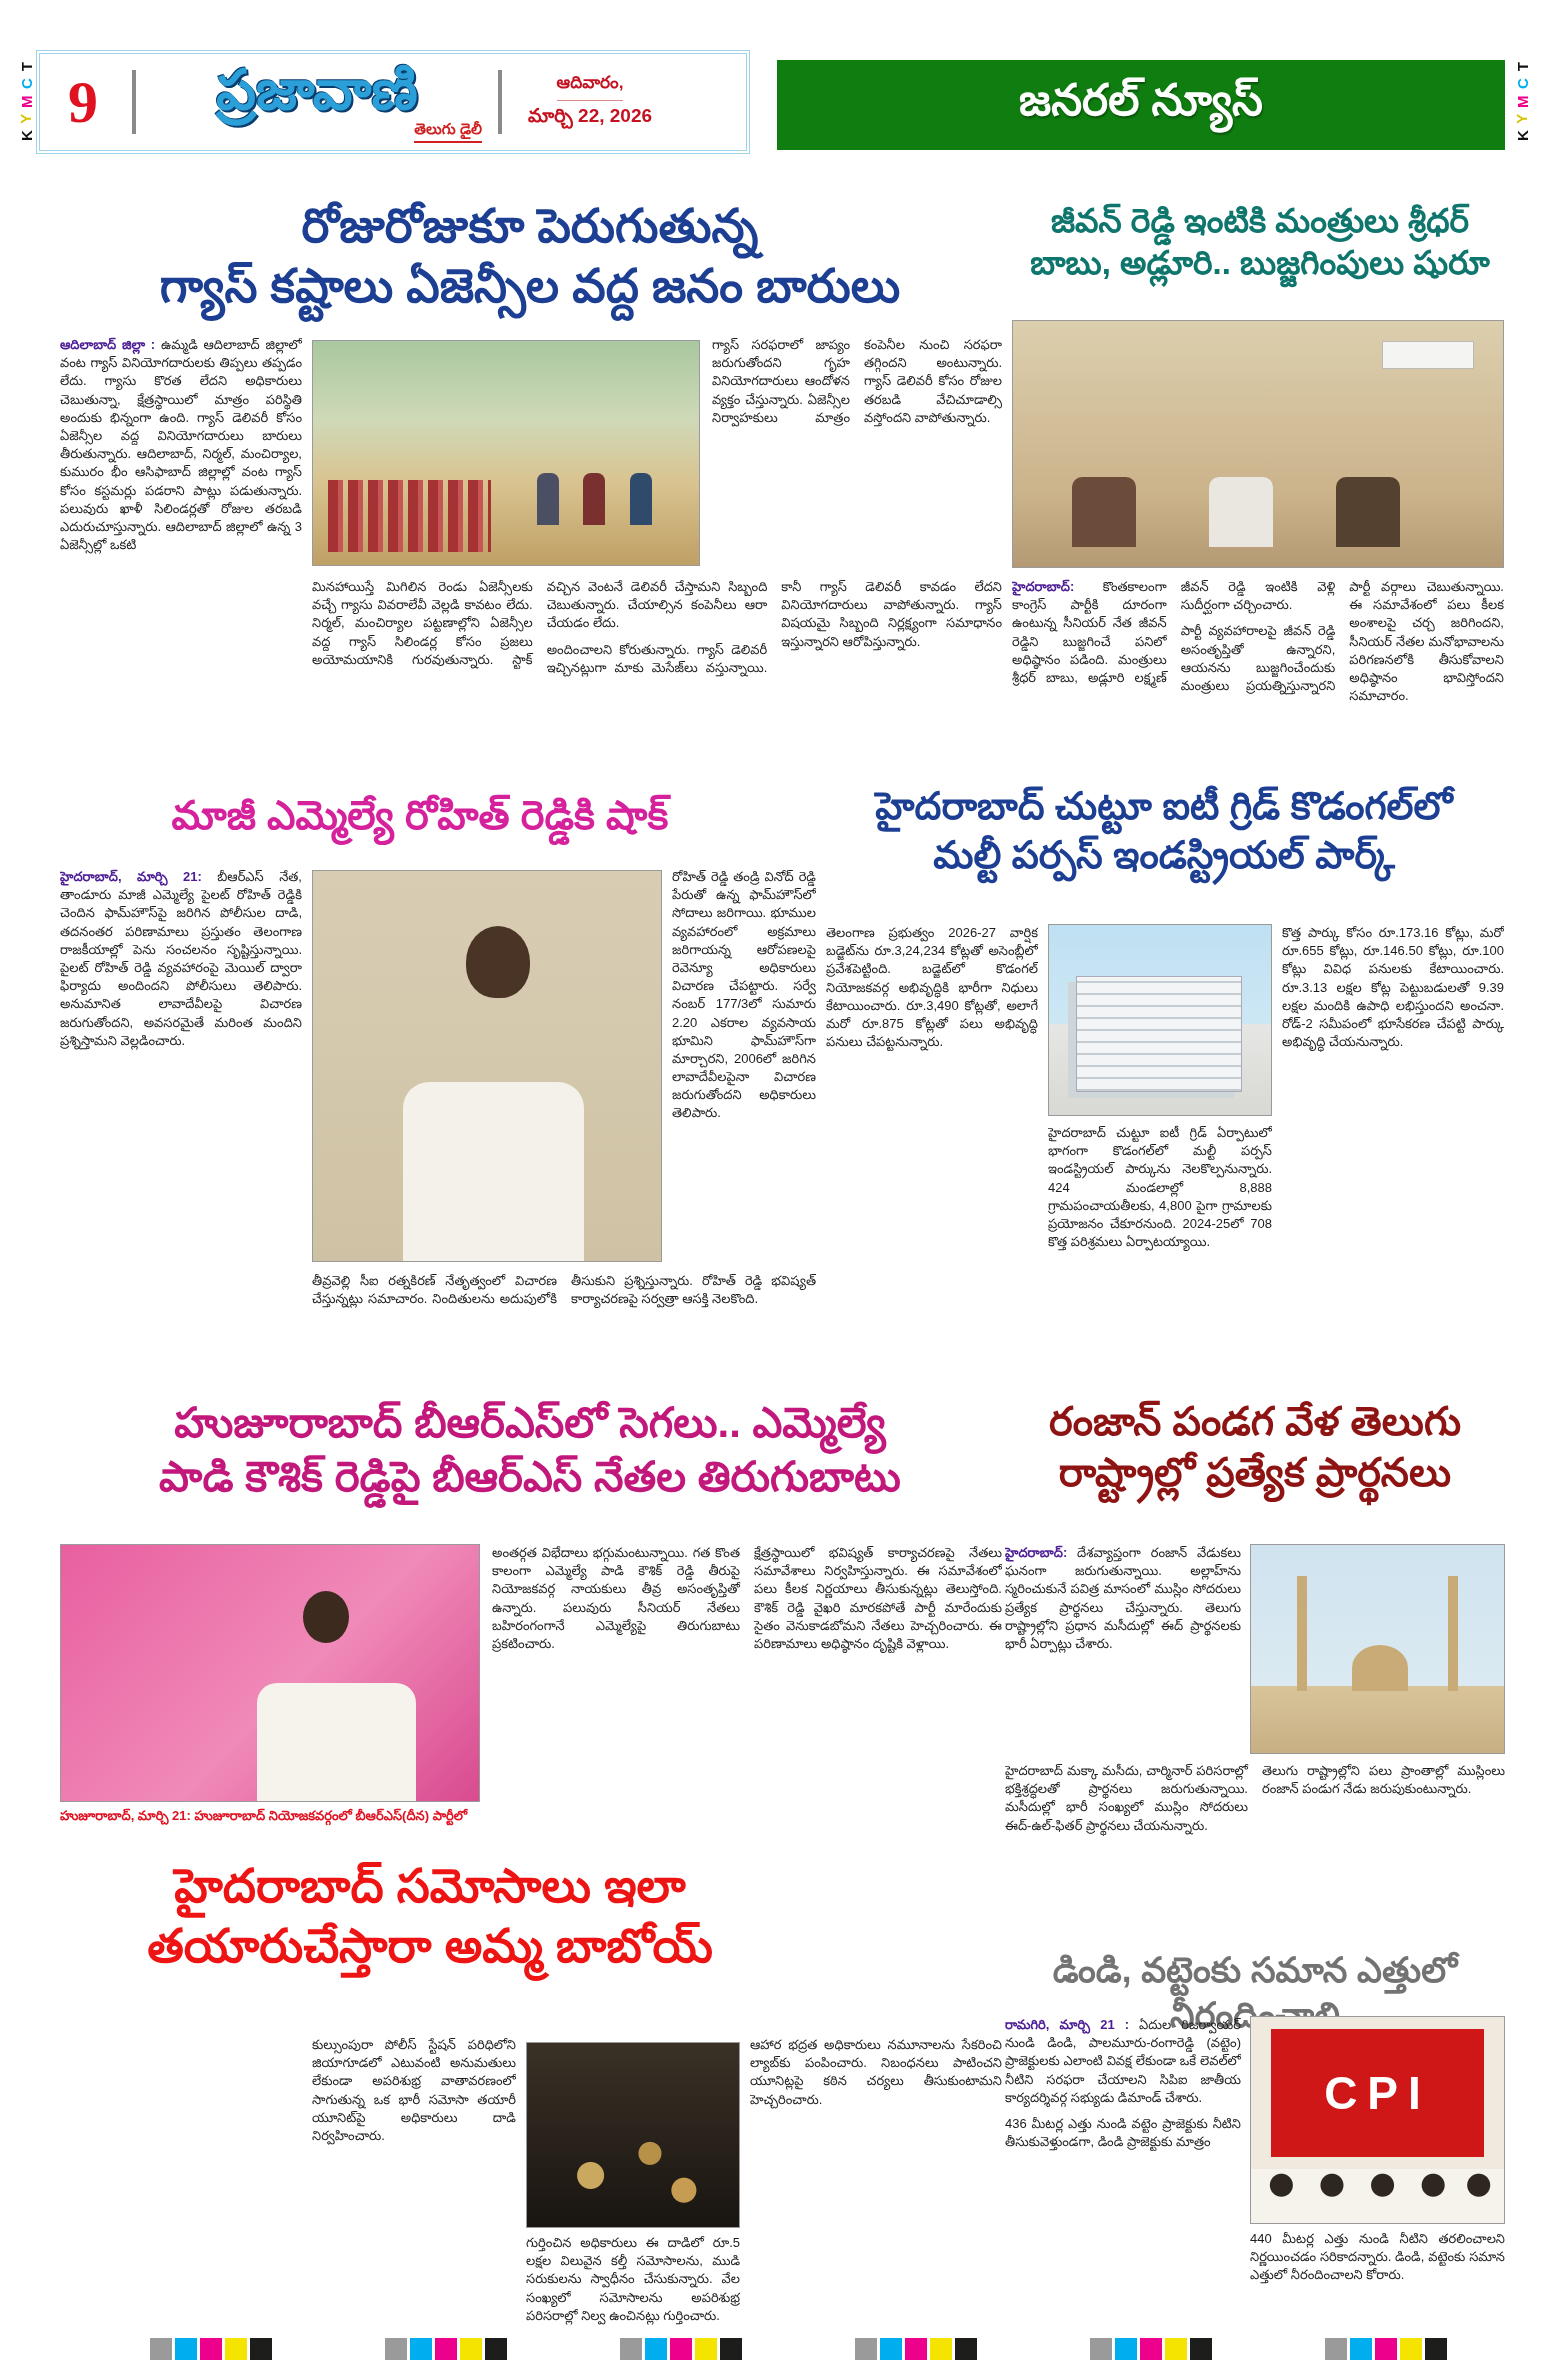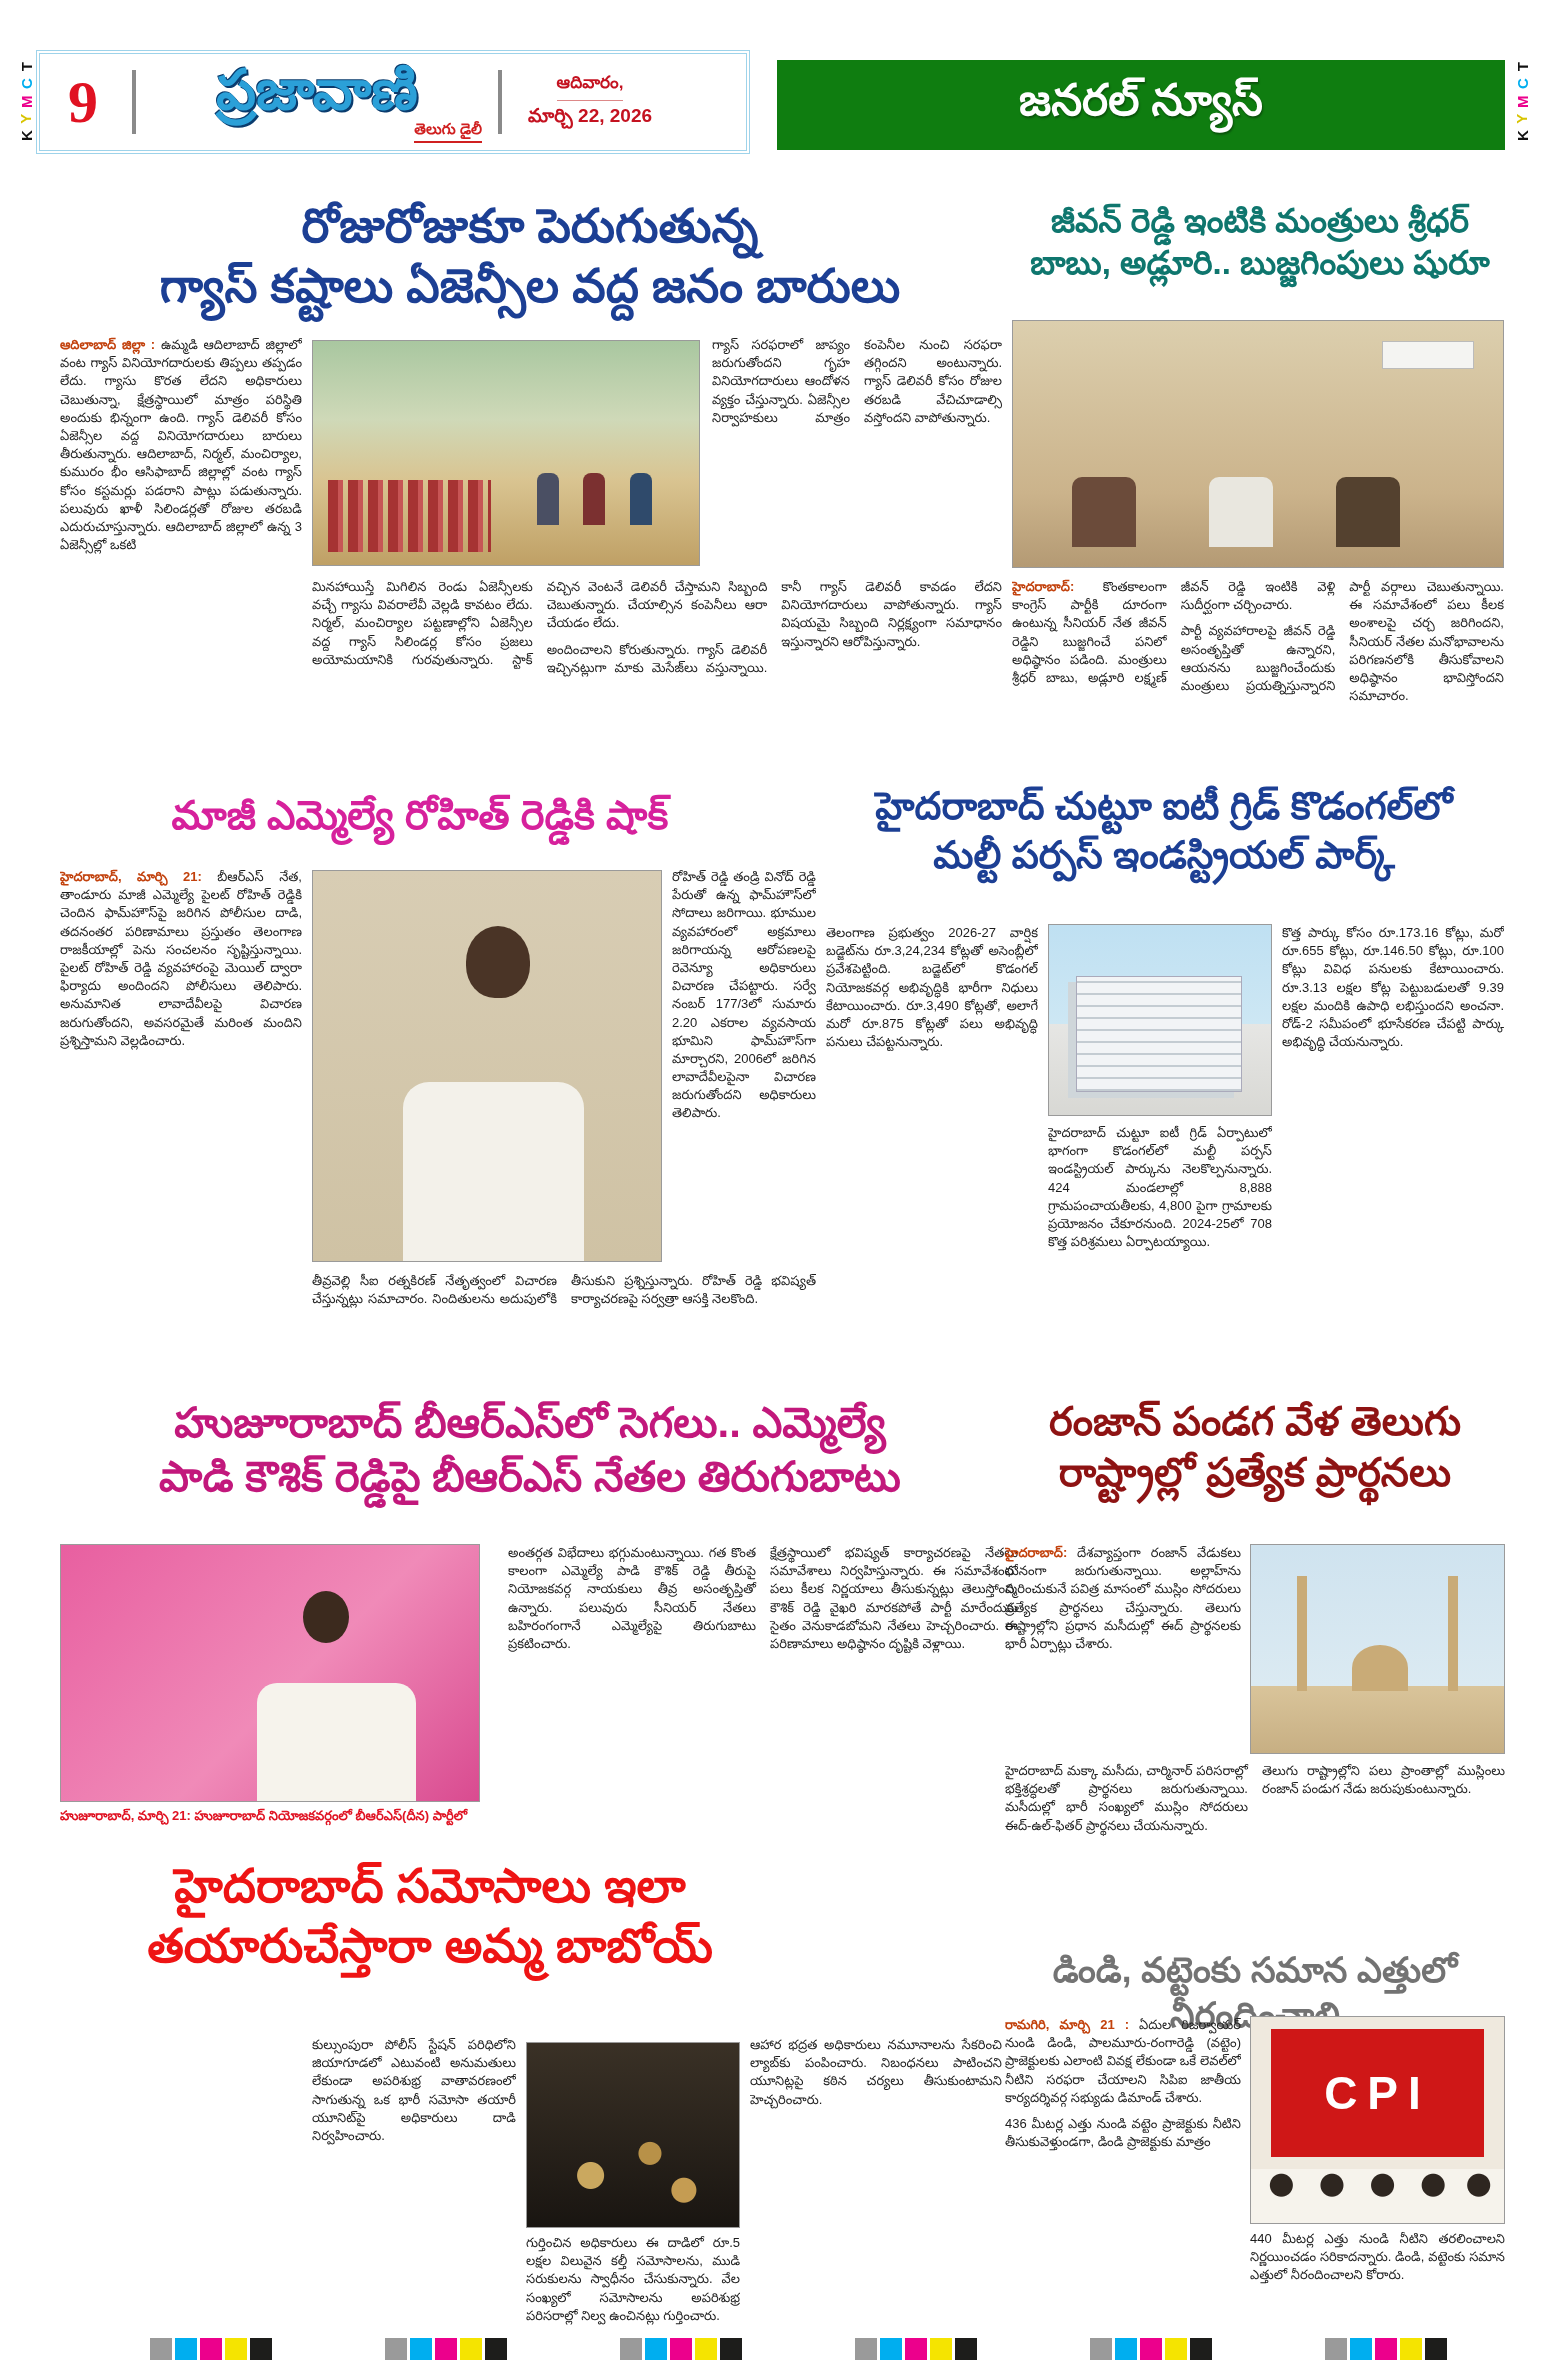--- a/index.html
+++ b/index.html
@@ -35,21 +35,21 @@
   .hl{position:absolute;text-align:center;font-weight:800;line-height:1.28;}
   .hl-blue{color:#1c3f94}.hl-purple{color:#0f766e}.hl-pink{color:#d6219c}
   .hl-magenta{color:#c2187c}.hl-maroon{color:#8e1313}.hl-red{color:#ee1414}.hl-navy{color:#737373}
 
   
   .col{position:absolute;font-size:13px;line-height:1.4;text-align:justify;color:#1c1c1c;
        overflow:hidden;}
   .cols2{column-count:2;column-gap:14px;}
   .cols3{column-count:3;column-gap:14px;}
   .col p{margin:0 0 8px 0;}
-  .dl{font-weight:bold;color:#c2410c;}
+  .dl{font-weight:bold;color:#4c1d95;}
   .caption{position:absolute;font-size:13px;font-weight:bold;color:#e01222;overflow:hidden;white-space:nowrap;}
 
   
   .photo{position:absolute;border:1px solid #9a9a9a;box-sizing:border-box;overflow:hidden;}
   .ph-gas{background:linear-gradient(180deg,#a9c7a0 0%,#cfd9b8 35%,#d9c491 62%,#bfa065 100%);}
   .ph-gas .cylinders{position:absolute;left:4%;bottom:6%;width:42%;height:32%;
       background:repeating-linear-gradient(90deg,#a63333 0 10px,#c75555 10px 15px,rgba(0,0,0,0) 15px 20px);}
   .ph-gas .person{position:absolute;width:22px;height:52px;background:#4a4f63;border-radius:8px 8px 0 0;bottom:18%;}
   .ph-jeevan{background:linear-gradient(180deg,#dccfae 0%,#cbb38b 70%,#b49a74 100%);}
   .ph-jeevan .ac{position:absolute;right:6%;top:8%;width:90px;height:26px;background:#f4f4f2;border:1px solid #bbb;}
@@ -204,21 +204,21 @@
 
   <div class="hl hl-magenta" style="left:60px;top:1396px;width:940px;font-size:42px;">
     <div>హుజూరాబాద్ బీఆర్ఎస్‌లో సెగలు.. ఎమ్మెల్యే</div>
     <div>పాడి కౌశిక్ రెడ్డిపై బీఆర్ఎస్ నేతల తిరుగుబాటు</div>
   </div>
   <div class="photo ph-brs" style="left:60px;top:1544px;width:420px;height:258px;">
     <div class="head"></div>
     <div class="shirt"></div>
   </div>
   <div class="caption" style="left:60px;top:1808px;width:720px;">హుజూరాబాద్, మార్చి 21: హుజూరాబాద్ నియోజకవర్గంలో బీఆర్ఎస్(దీన) పార్టీలో</div>
-  <div class="col cols2" style="left:492px;top:1544px;width:510px;height:258px;margin-left:16px;">
+  <div class="col cols2" style="left:492px;top:1544px;width:510px;height:258px;">
     <p>అంతర్గత విభేదాలు భగ్గుమంటున్నాయి. గత కొంత కాలంగా ఎమ్మెల్యే పాడి కౌశిక్ రెడ్డి తీరుపై నియోజకవర్గ నాయకులు తీవ్ర అసంతృప్తితో ఉన్నారు. పలువురు సీనియర్ నేతలు బహిరంగంగానే ఎమ్మెల్యేపై తిరుగుబాటు ప్రకటించారు.</p>
     <p>క్షేత్రస్థాయిలో భవిష్యత్ కార్యాచరణపై నేతలు సమావేశాలు నిర్వహిస్తున్నారు. ఈ సమావేశంలో పలు కీలక నిర్ణయాలు తీసుకున్నట్లు తెలుస్తోంది. కౌశిక్ రెడ్డి వైఖరి మారకపోతే పార్టీ మారేందుకు సైతం వెనుకాడబోమని నేతలు హెచ్చరించారు. ఈ పరిణామాలు అధిష్ఠానం దృష్టికి వెళ్లాయి.</p>
   </div>
 
   <div class="hl hl-maroon" style="left:1005px;top:1396px;width:500px;font-size:40px;">
     <div>రంజాన్ పండగ వేళ తెలుగు</div>
     <div>రాష్ట్రాల్లో ప్రత్యేక ప్రార్థనలు</div>
   </div>
   <div class="col" style="left:1005px;top:1544px;width:236px;height:212px;">
     <p><span class="dl">హైదరాబాద్:</span>

